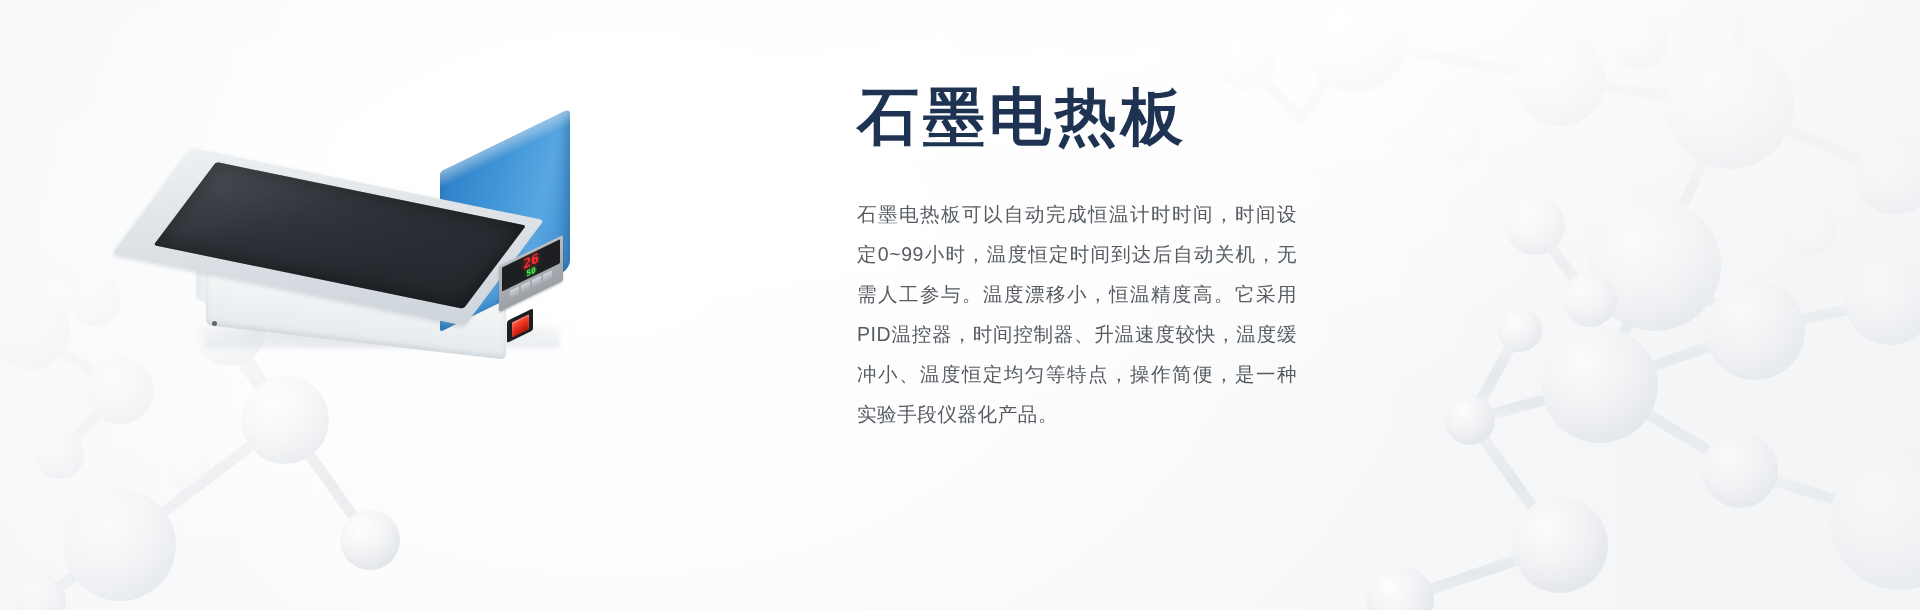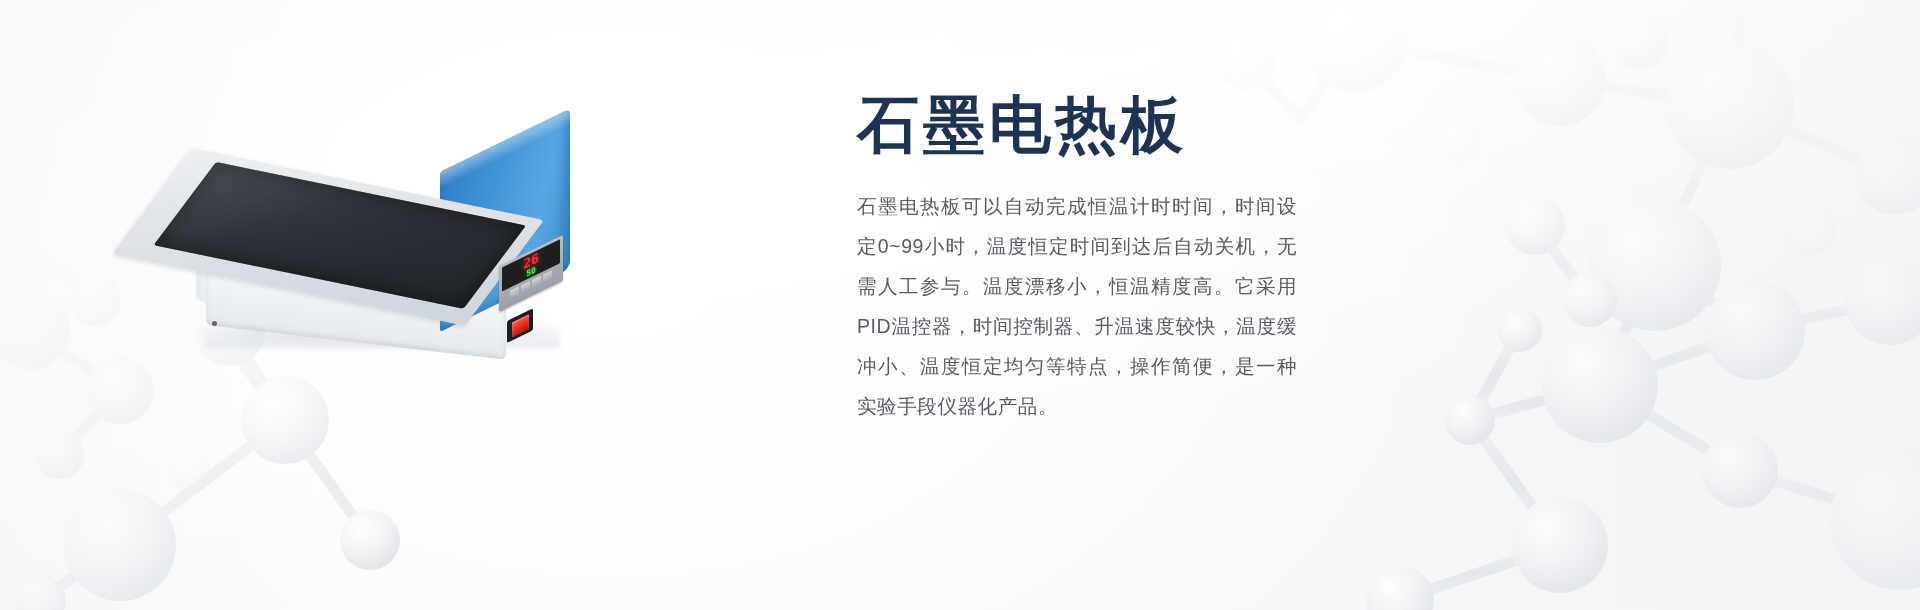--- a/index.html
+++ b/index.html
@@ -246,33 +246,33 @@
     width: 5px;
     height: 5px;
     background: #5f6670;
     border-radius: 50%;
   }
 
   
   .copy {
     position: absolute;
     left: 857px;
-    top: 92px;
+    top: 84px;
     width: 470px;
   }
   .headline {
     margin: 0;
     font-size: 62px;
     line-height: 1.08;
     font-weight: bold;
     color: #1e3352;
     letter-spacing: 4px;
   }
   .paragraph {
-    margin: 28px 0 0 0;
+    margin: 44px 0 0 0;
     font-size: 19.5px;
     line-height: 2.05;
     color: #555b61;
     letter-spacing: 0.6px;
     font-weight: 500;
     text-align: justify;
     width: 440px;
   }
 </style>
 </head>

